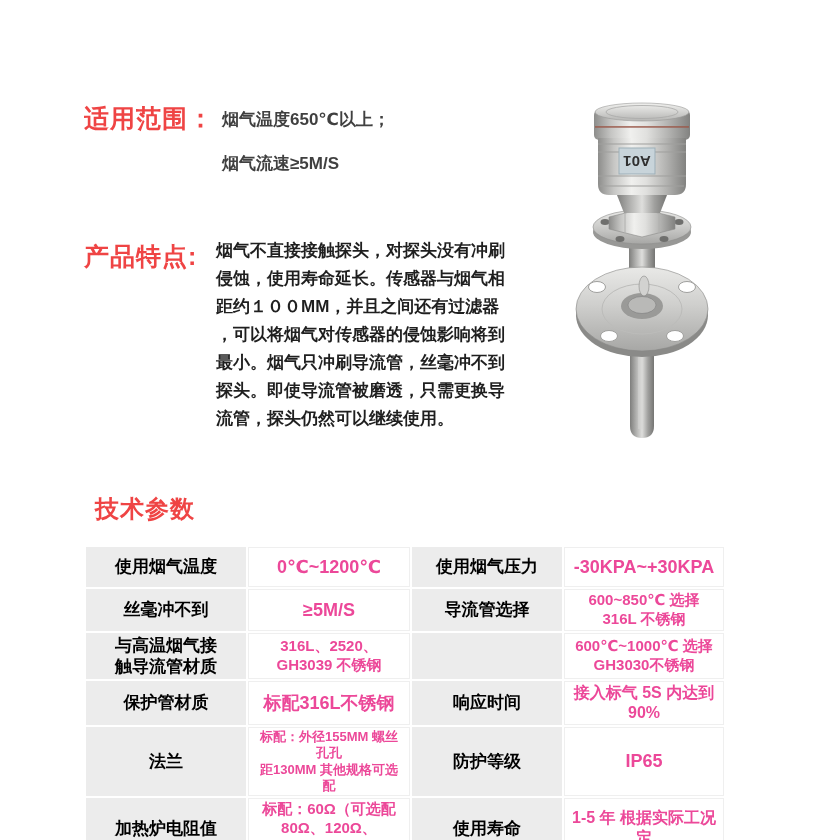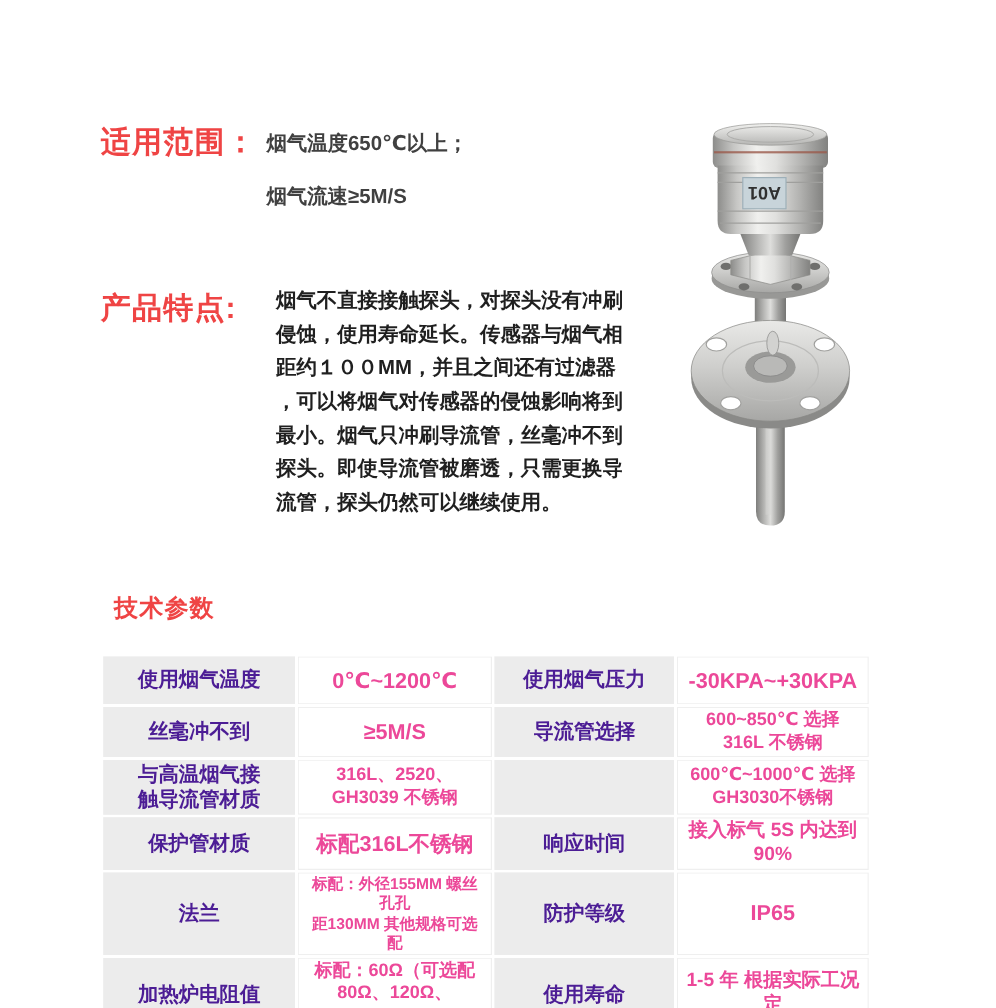--- a/index.html
+++ b/index.html
@@ -11,44 +11,44 @@
     text-align:center; font-size:27px; font-weight:700;
     color:#1560b0; letter-spacing:2px;
   }
 
   .sec-heading {
     position:absolute; font-size:25px; font-weight:700;
     color:#ef4444; letter-spacing:1px; white-space:nowrap;
   }
   .scope-heading   { left:84px; top:102px; }
   .features-heading{ left:84px; top:240px; }
-  .specs-heading   { left:95px; top:493px; font-size:20px; }
+  .specs-heading   { left:95px; top:493px; font-size:24px; }
 
   .scope-lines { position:absolute; left:222px; top:108px; color:#404040; }
   .scope-line  { font-size:17px; font-weight:600; line-height:24px; }
   .scope-line + .scope-line { margin-top:20px; }
 
   .features-text {
-    position:absolute; left:230px; top:237px; width:335px;
+    position:absolute; left:216px; top:237px; width:335px;
     font-size:17px; font-weight:600; color:#1f1f1f;
     line-height:28px; white-space:pre-line;
   }
 
   .device-figure { position:absolute; left:545px; top:86px; width:210px; height:360px; }
 
   .spec-table {
     position:absolute; left:84px; top:545px; width:640px;
     border-collapse:collapse; table-layout:fixed;
   }
   .spec-table td {
     border:2px solid #ffffff; padding:2px 8px; height:36px;
     text-align:center; vertical-align:middle;
     white-space:pre-line; line-height:1.25; overflow:hidden;
   }
-  td.label { background:#ececec; color:#4c1d95; font-size:17px; font-weight:700; }
+  td.label { background:#ececec; color:#000000; font-size:17px; font-weight:700; }
   td.value { background:#ffffff; box-shadow:inset 0 0 0 1px #efefef; color:#ec4899; }
   .v-lg { font-size:18px;   font-weight:700; }
   .v-md { font-size:16px;   font-weight:600; }
   .v-sm { font-size:15px;   font-weight:600; }
   .v-xs { font-size:13px;   font-weight:600; }
   .label-sm { font-size:15px; }
 </style>
 </head>
 <body>
 

